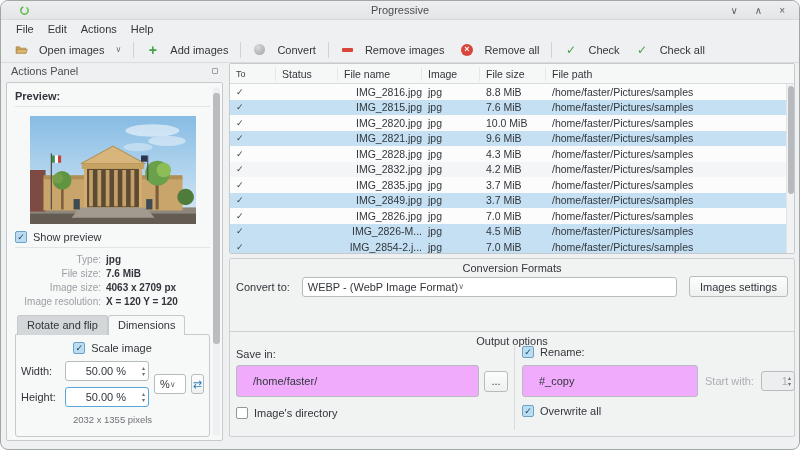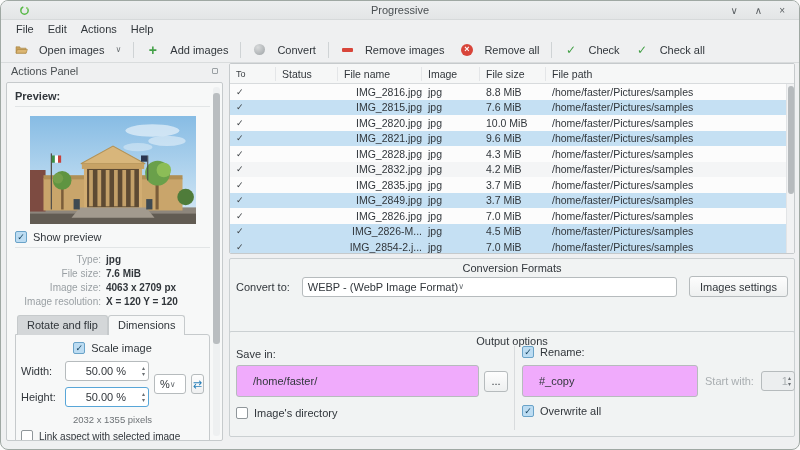--- a/index.html
+++ b/index.html
@@ -310,24 +310,20 @@
                 </span>
               </div>
             </div>
             <div class="combo" style="width:46px;">
               <span>%</span>
               <span class="chev">∨</span>
             </div>
             <div class="swapbtn">⇄</div>
           </div>
           <div class="px-info">2032 x 1355 pixels</div>
-          <div class="cbrow link-row">
-            <span class="cb"></span>
-            <span>Link aspect with selected image</span>
-          </div>
         </div>
       </div>
       <div class="dock-scroll">
           <div class="dock-thumb"></div>
         </div>
     </div>
   </div>
 
   <div class="ftable">
     <div class="thead">

